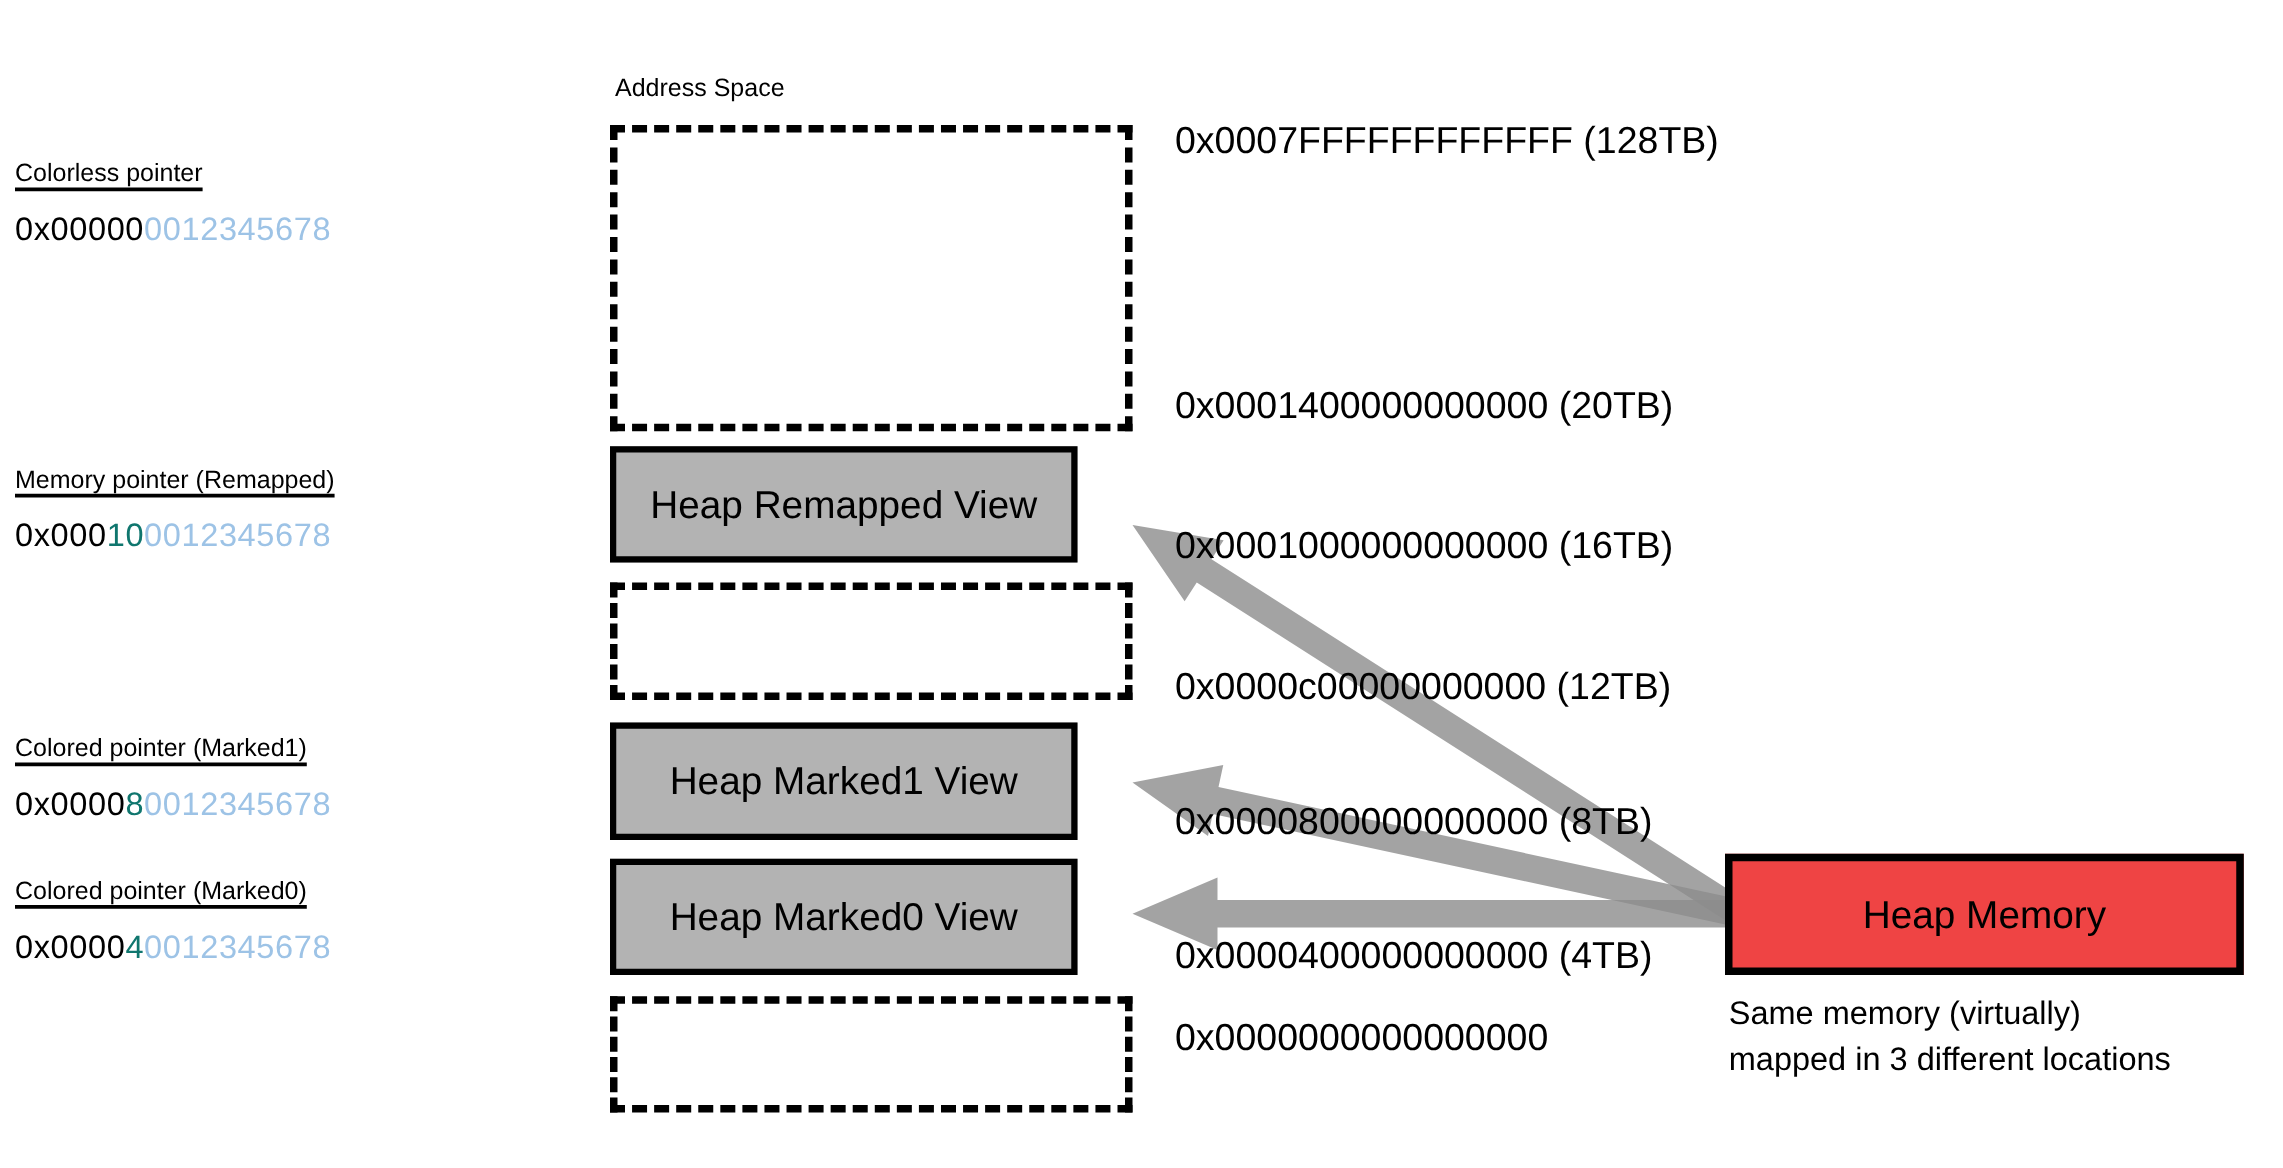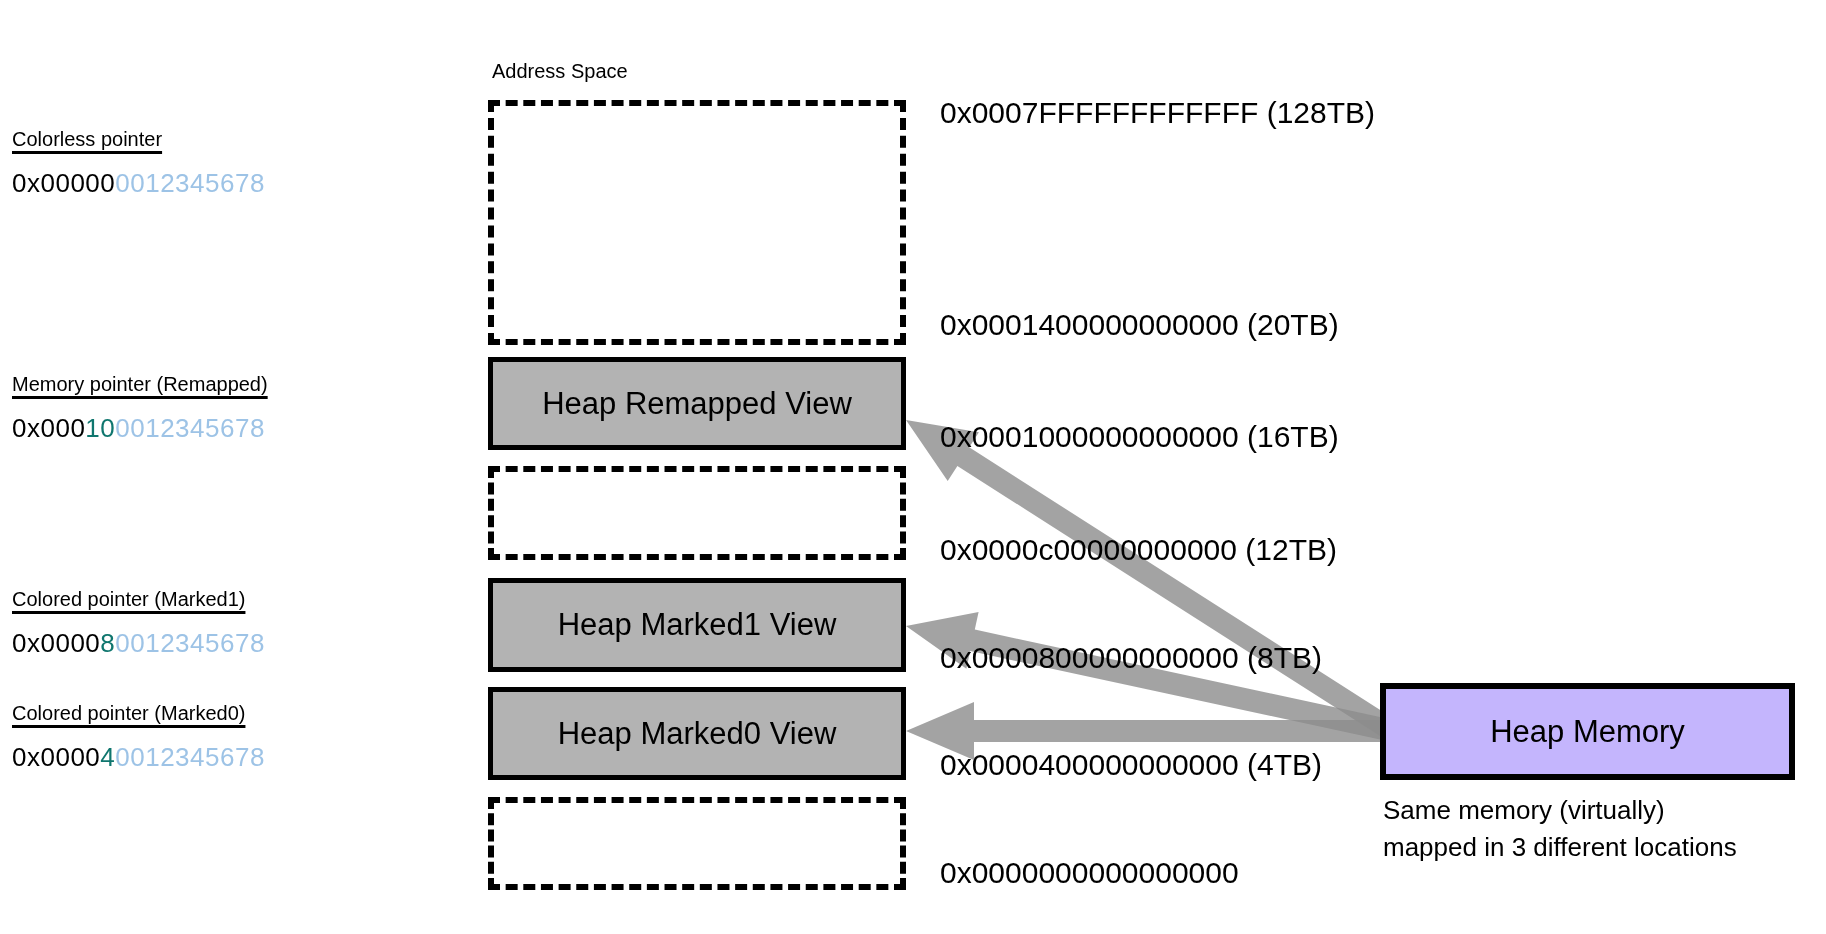--- a/index.html
+++ b/index.html
@@ -26,36 +26,36 @@
   .bits-color { color: #0f766e; }
   .bits-addr  { color: #9DC3E6; }
 
   
   .as-title { position: absolute; left: 492px; top: 60px; font-size: 20px; z-index: 3; }
   .dashed-box {
     position: absolute; left: 488px; width: 418px;
     border: 6px dashed #000000; background: transparent; z-index: 1;
   }
   .view-box {
-    position: absolute; left: 488px; width: 418px;
+    position: absolute; left: 488px; width: 374px;
     background: #B3B3B3; border: 5px solid #000000;
     display: flex; align-items: center; justify-content: center;
     font-size: 31px; z-index: 1; text-align: center;
   }
 
   
   .addr { position: absolute; left: 940px; font-size: 30px; line-height: 36px; z-index: 3; white-space: nowrap; }
 
   
   .arrows { position: absolute; left: 0; top: 0; z-index: 2; pointer-events: none; }
 
   
   .heap-memory {
     position: absolute; left: 1380px; top: 683px; width: 415px; height: 97px;
-    background: #c4b5fd; border: 6px solid #000000;
+    background: #ef4444; border: 6px solid #000000;
     display: flex; align-items: center; justify-content: center;
     font-size: 31px; z-index: 3;
   }
   .caption { position: absolute; left: 1383px; top: 792px; font-size: 26px; line-height: 37px; z-index: 3; white-space: nowrap; }
 </style>
 </head>
 <body>
 
 <div class="canvas">
 
@@ -98,21 +98,21 @@
   </div>
 
   <div class="dashed-box" style="top:797px;height:93px"></div>
 
   <div class="addr" style="top:95px">0x0007FFFFFFFFFFFF (128TB)</div>
   <div class="addr" style="top:307px">0x0001400000000000 (20TB)</div>
   <div class="addr" style="top:419px">0x0001000000000000 (16TB)</div>
   <div class="addr" style="top:532px">0x0000c00000000000 (12TB)</div>
   <div class="addr" style="top:640px">0x0000800000000000 (8TB)</div>
   <div class="addr" style="top:747px">0x0000400000000000 (4TB)</div>
-  <div class="addr" style="top:855px">0x0000000000000000</div>
+  <div class="addr" style="top:813px">0x0000000000000000</div>
 
   <svg class="arrows" width="1826" height="934">
     <polygon points="1393.9,718.7 969.2,447.3 978.9,432.2 906,420 947.7,481.0 957.4,465.9 1382.1,737.3" fill="#8C8C8C" fill-opacity="0.8"></polygon>
     <polygon points="1390.3,719.2 974.8,629.6 978.6,612.0 906,626 966.4,668.7 970.2,651.1 1385.7,740.8" fill="#8C8C8C" fill-opacity="0.8"></polygon>
     <polygon points="1388,720 974,720 974,702 906,731 974,760 974,742 1388,742" fill="#8C8C8C" fill-opacity="0.8"></polygon>
   </svg>
 
   <div class="heap-memory">
     <span>Heap Memory</span>
   </div>

